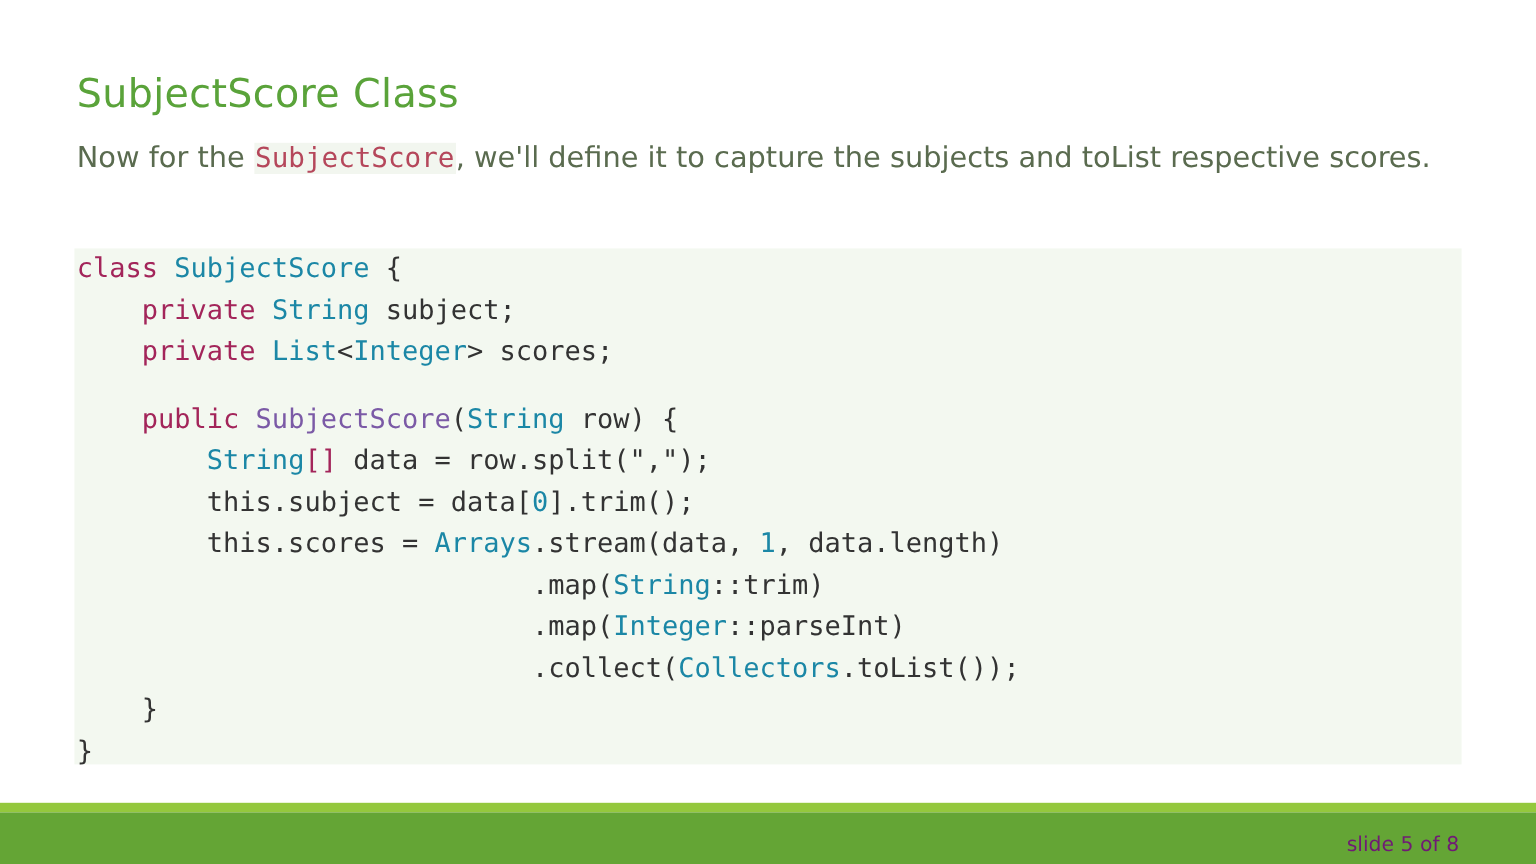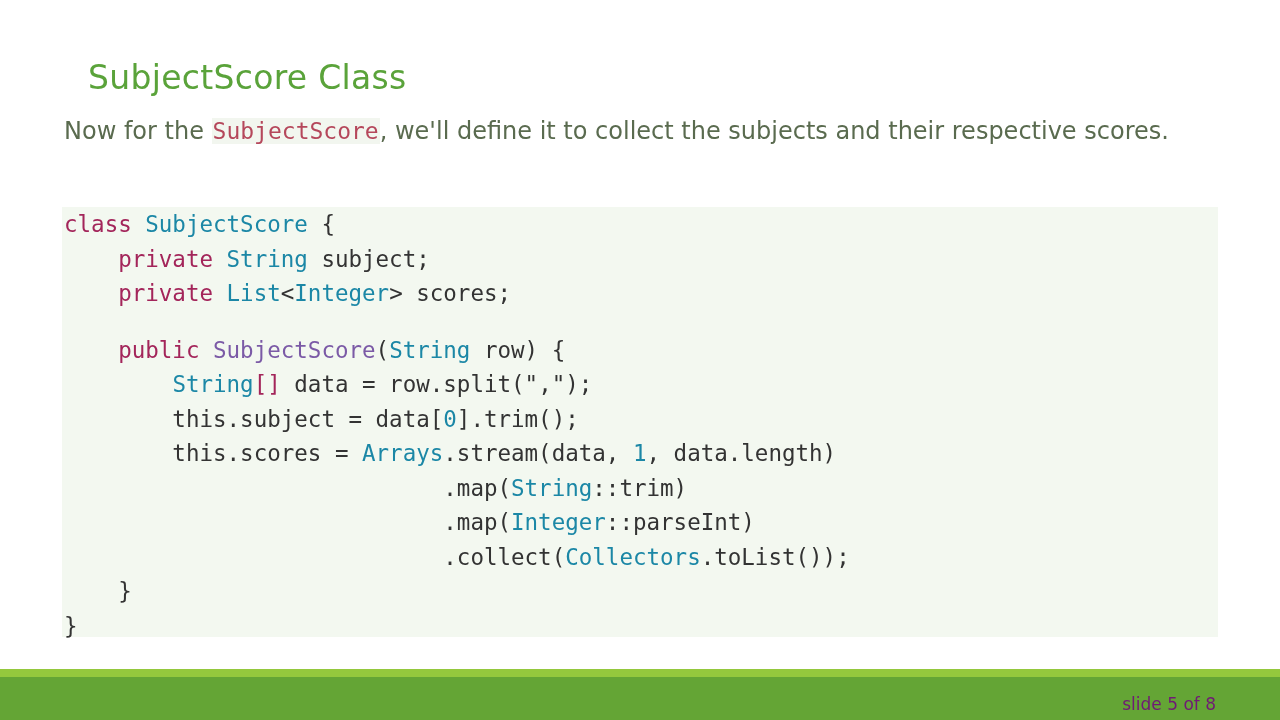--- a/index.html
+++ b/index.html
@@ -4,21 +4,21 @@
 <style>
   html, body { margin:0; padding:0; }
   body {
     width:1280px; height:720px; position:relative; overflow:hidden;
     background:#ffffff;
     font-family:"DejaVu Sans", sans-serif;
   }
   .title {
     position:absolute; left:64px; top:58px;
     font-family:"DejaVu Sans", sans-serif;
-    font-size:33px; color:#5aa33a; letter-spacing:0.3px;margin-left:24px;
+    font-size:33px; color:#5aa33a; letter-spacing:0.3px;
   }
   .desc {
     position:absolute; left:64px; top:113px; width:1160px;
     font-family:"DejaVu Sans", sans-serif;
     font-size:24px; line-height:37px; color:#5a6b4f;
   }
   .inline-code {
     font-family:"DejaVu Sans Mono", monospace;
     color:#b5475b; background:#f2f6ef; font-size:23px;
     padding:0 1px;
@@ -51,21 +51,21 @@
     position:absolute; right:64px; top:694px;
     font-family:"DejaVu Sans", sans-serif;
     font-size:17px; color:#701a75;
   }
 </style>
 </head>
 <body>
 
 <div class="title">SubjectScore Class</div>
 
-<div class="desc"><span>Now for the </span><span class="inline-code">SubjectScore</span><span>, we'll define it to collect the subjects and their respective scores.</span></div>
+<div class="desc"><span>Now for the </span><span class="inline-code">SubjectScore</span><span>, we'll define it to capture the subjects and toList respective scores.</span></div>
 
 <div class="code-block">
   <pre class="code"><span class="line"><span class="kw">class</span><span> </span><span class="ty">SubjectScore</span><span> {</span></span><span class="line"><span>    </span><span class="kw">private</span><span> </span><span class="ty">String</span><span> subject;</span></span><span class="line"><span>    </span><span class="kw">private</span><span> </span><span class="ty">List</span><span>&lt;</span><span class="ty">Integer</span><span>&gt; scores;</span></span><span class="line gap"></span><span class="line"><span>    </span><span class="kw">public</span><span> </span><span class="fn">SubjectScore</span><span>(</span><span class="ty">String</span><span> row) {</span></span><span class="line"><span>        </span><span class="ty">String</span><span class="kw">[]</span><span> data = row.split(",");</span></span><span class="line"><span>        this.subject = data[</span><span class="num">0</span><span>].trim();</span></span><span class="line"><span>        this.scores = </span><span class="ty">Arrays</span><span>.stream(data, </span><span class="num">1</span><span>, data.length)</span></span><span class="line"><span>                            .map(</span><span class="ty">String</span><span>::trim)</span></span><span class="line"><span>                            .map(</span><span class="ty">Integer</span><span>::parseInt)</span></span><span class="line"><span>                            .collect(</span><span class="ty">Collectors</span><span>.toList());</span></span><span class="line"><span>    }</span></span><span class="line"><span>}</span></span></pre>
 </div>
 
 <div class="footer-top"></div>
 <div class="footer"></div>
 <div class="slide-num">slide 5 of 8</div>
 
 </body></html>

